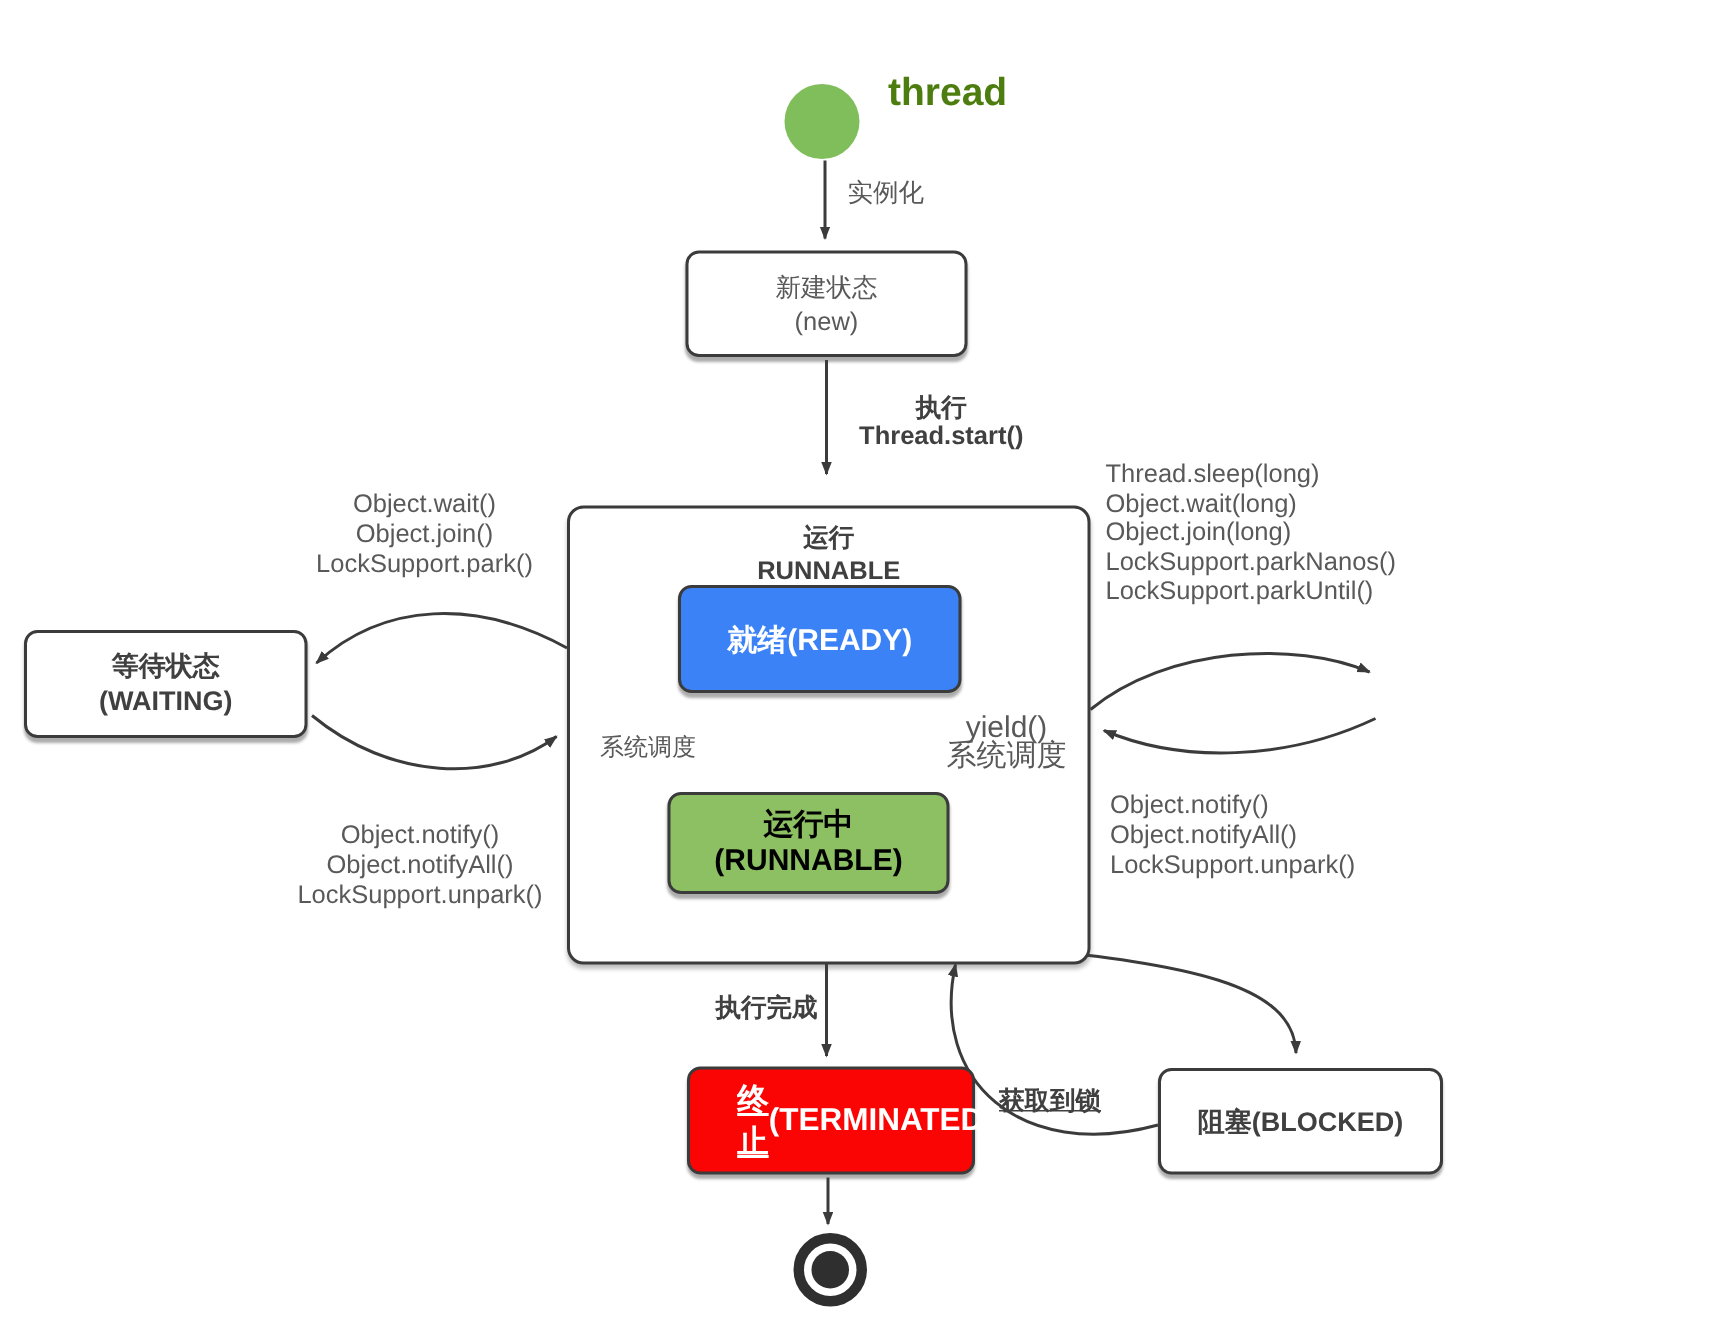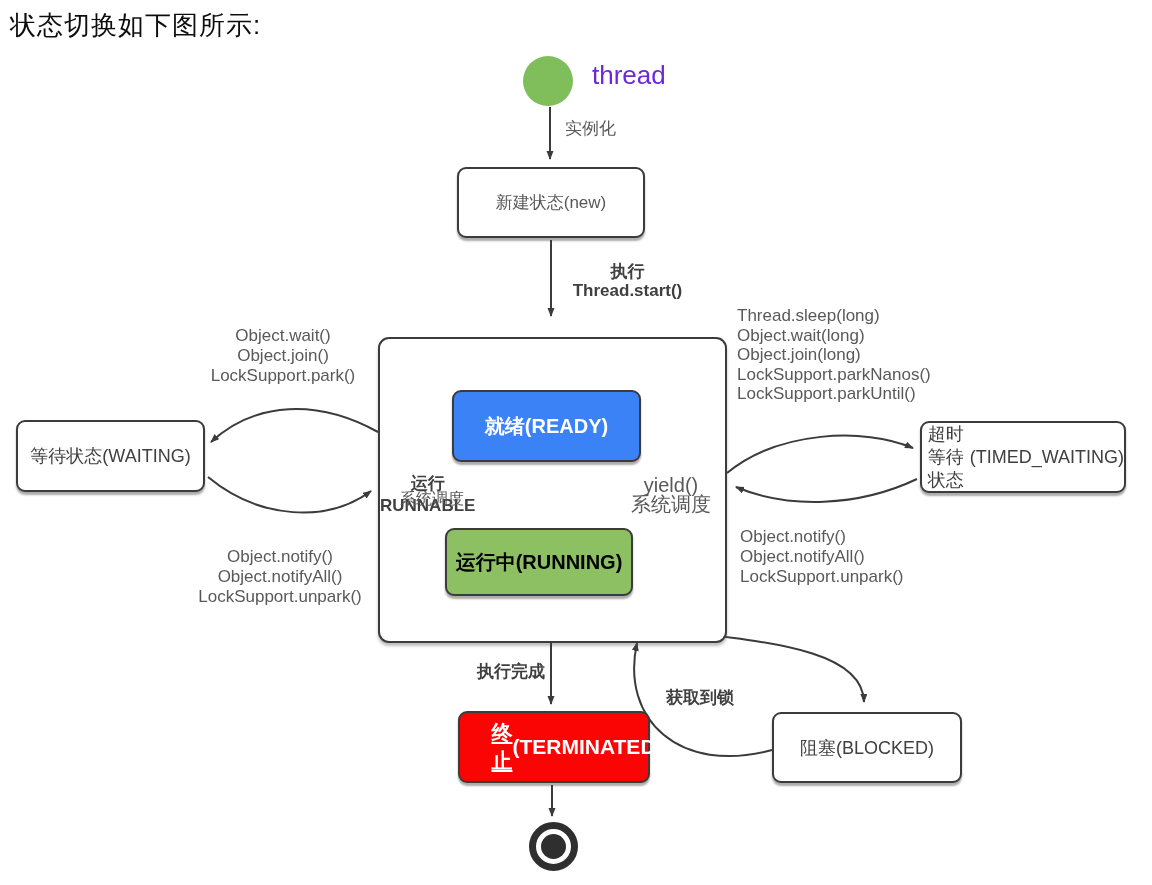--- a/index.html
+++ b/index.html
@@ -6,54 +6,53 @@
   .canvas{
     position:relative;width:1152px;height:885px;background:#fff;overflow:hidden;
     font-family:"Liberation Sans","DejaVu Sans",sans-serif;color:#404040;
   }
   .page-title{
     position:absolute;left:10px;top:8px;font-size:26px;color:#0d0d0d;letter-spacing:1px;
   }
   svg.wires{position:absolute;left:0;top:0;z-index:1;}
   .node{
     position:absolute;box-sizing:border-box;background:#fff;border:2px solid #3b3b3b;
-    border-radius:9px;display:flex;align-items:center;justify-content:center;
+    border-radius:9px;display:flex;flex-direction:column;align-items:center;justify-content:center;
     text-align:center;z-index:2;box-shadow:0 3px 2px rgba(70,70,70,0.45);
   }
   .node .l{line-height:23px;}
   .node.gray-text{color:#595959;font-size:17px;}
-  .node.bold-text{color:#404040;font-size:18px;font-weight:normal;}
+  .node.bold-text{color:#404040;font-size:18px;font-weight:bold;}
   .node.fill-orange{background:#3b82f6;color:#fff;font-weight:bold;font-size:20px;}
   .node.fill-green{background:#8CC063;color:#000000;font-weight:bold;font-size:20px;}
   .node.fill-red{background:#FB0404;color:#fff;font-weight:bold;font-size:21px;}
   .node.container{justify-content:flex-start;box-shadow:0 3px 3px rgba(70,70,70,0.35);}
   .start-circle{
     position:absolute;left:523px;top:56px;width:50px;height:50px;border-radius:50%;
     background:#7FBE5B;z-index:2;
   }
-  .start-label{position:absolute;left:592px;top:60px;font-size:26px;font-weight:normal;color:#6d28d9;z-index:2;}
+  .start-label{position:absolute;left:592px;top:46px;font-size:26px;font-weight:bold;color:#4d7c0f;z-index:2;}
   .final-ring{
     position:absolute;left:529px;top:822px;width:49px;height:49px;box-sizing:border-box;
     border:7px solid #2f2f2f;border-radius:50%;background:#fff;z-index:2;
     display:flex;align-items:center;justify-content:center;
   }
   .final-dot{width:25px;height:25px;border-radius:50%;background:#2f2f2f;}
   .lbl{position:absolute;z-index:3;white-space:nowrap;}
   .lbl.gray{color:#595959;font-size:17px;line-height:20px;}
   .lbl.bold{color:#404040;font-size:17px;font-weight:bold;line-height:19px;}
   .lbl.center{text-align:center;}
   .lbl.left{text-align:left;}
   .underline{text-decoration:underline;margin-left:46px;}
 </style>
 </head>
 <body>
 
 <div class="canvas">
 
-  <div class="page-title">状态切换如下图所示:</div>
 
   <svg class="wires" width="1152" height="885" viewBox="0 0 1152 885">
     <defs>
       <marker id="arw" markerWidth="10" markerHeight="8" refX="8" refY="3.5" orient="auto" markerUnits="userSpaceOnUse">
         <path d="M0,0 L9,3.5 L0,7 Z" fill="#3b3b3b"></path>
       </marker>
     </defs>
     <g fill="none" stroke="#3b3b3b" stroke-width="2">
       <path d="M 550,107 L 550,159" marker-end="url(#arw)"></path>
       <path d="M 551,240 L 551,316" marker-end="url(#arw)"></path>
@@ -84,32 +83,28 @@
       <div>RUNNABLE</div>
     </div>
   </div>
 
   <div class="node fill-orange" style="left:452px;top:390px;width:189px;height:72px;">
     <div>就绪(READY)</div>
   </div>
 
   <div class="node fill-green" style="left:445px;top:528px;width:188px;height:68px;line-height:24px;">
     <div>运行中</div>
-    <div>(RUNNING)</div>
+    <div>(RUNNABLE)</div>
   </div>
 
   <div class="node bold-text" style="left:16px;top:420px;width:189px;height:72px;">
     <div class="l">等待状态</div>
     <div class="l">(WAITING)</div>
   </div>
 
-  <div class="node bold-text" style="left:920px;top:421px;width:206px;height:72px;">
-    <div class="l">超时等待状态</div>
-    <div class="l">(TIMED_WAITING)</div>
-  </div>
 
   <div class="node fill-red" style="left:458px;top:711px;width:192px;height:72px;flex-direction:row;">
     <span class="underline">终止</span>
       <span>(TERMINATED)</span>
   </div>
 
   <div class="node bold-text" style="left:772px;top:712px;width:190px;height:71px;">
     <div>阻塞(BLOCKED)</div>
   </div>
 
@@ -152,16 +147,16 @@
   </div>
 
   <div class="lbl gray left" style="left:740px;top:527px;">
     <div>Object.notify()</div>
     <div>Object.notifyAll()</div>
     <div>LockSupport.unpark()</div>
   </div>
 
   <div class="lbl bold" style="left:477px;top:662px;">执行完成</div>
 
-  <div class="lbl bold" style="left:666px;top:688px;">获取到锁</div>
+  <div class="lbl bold" style="left:666px;top:724px;text-decoration:underline;">获取到锁</div>
 
 
 </div>
 
 </body></html>

